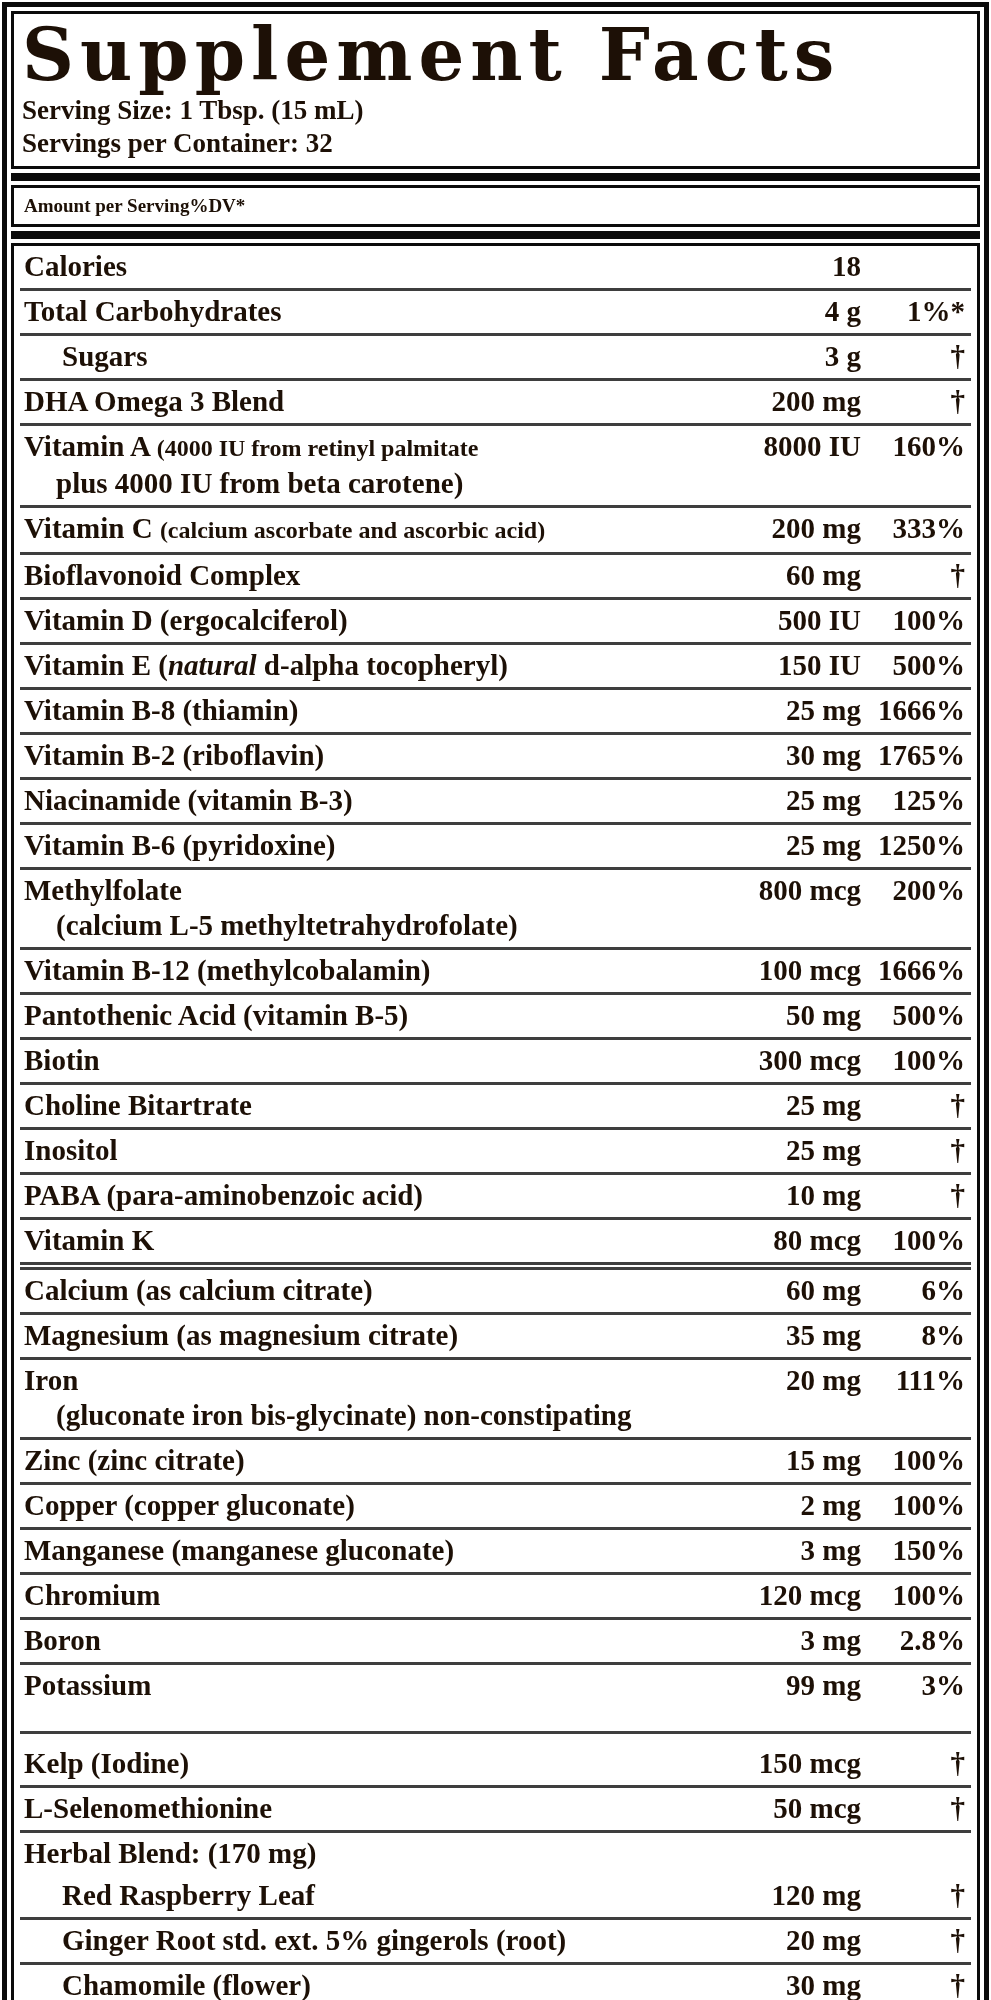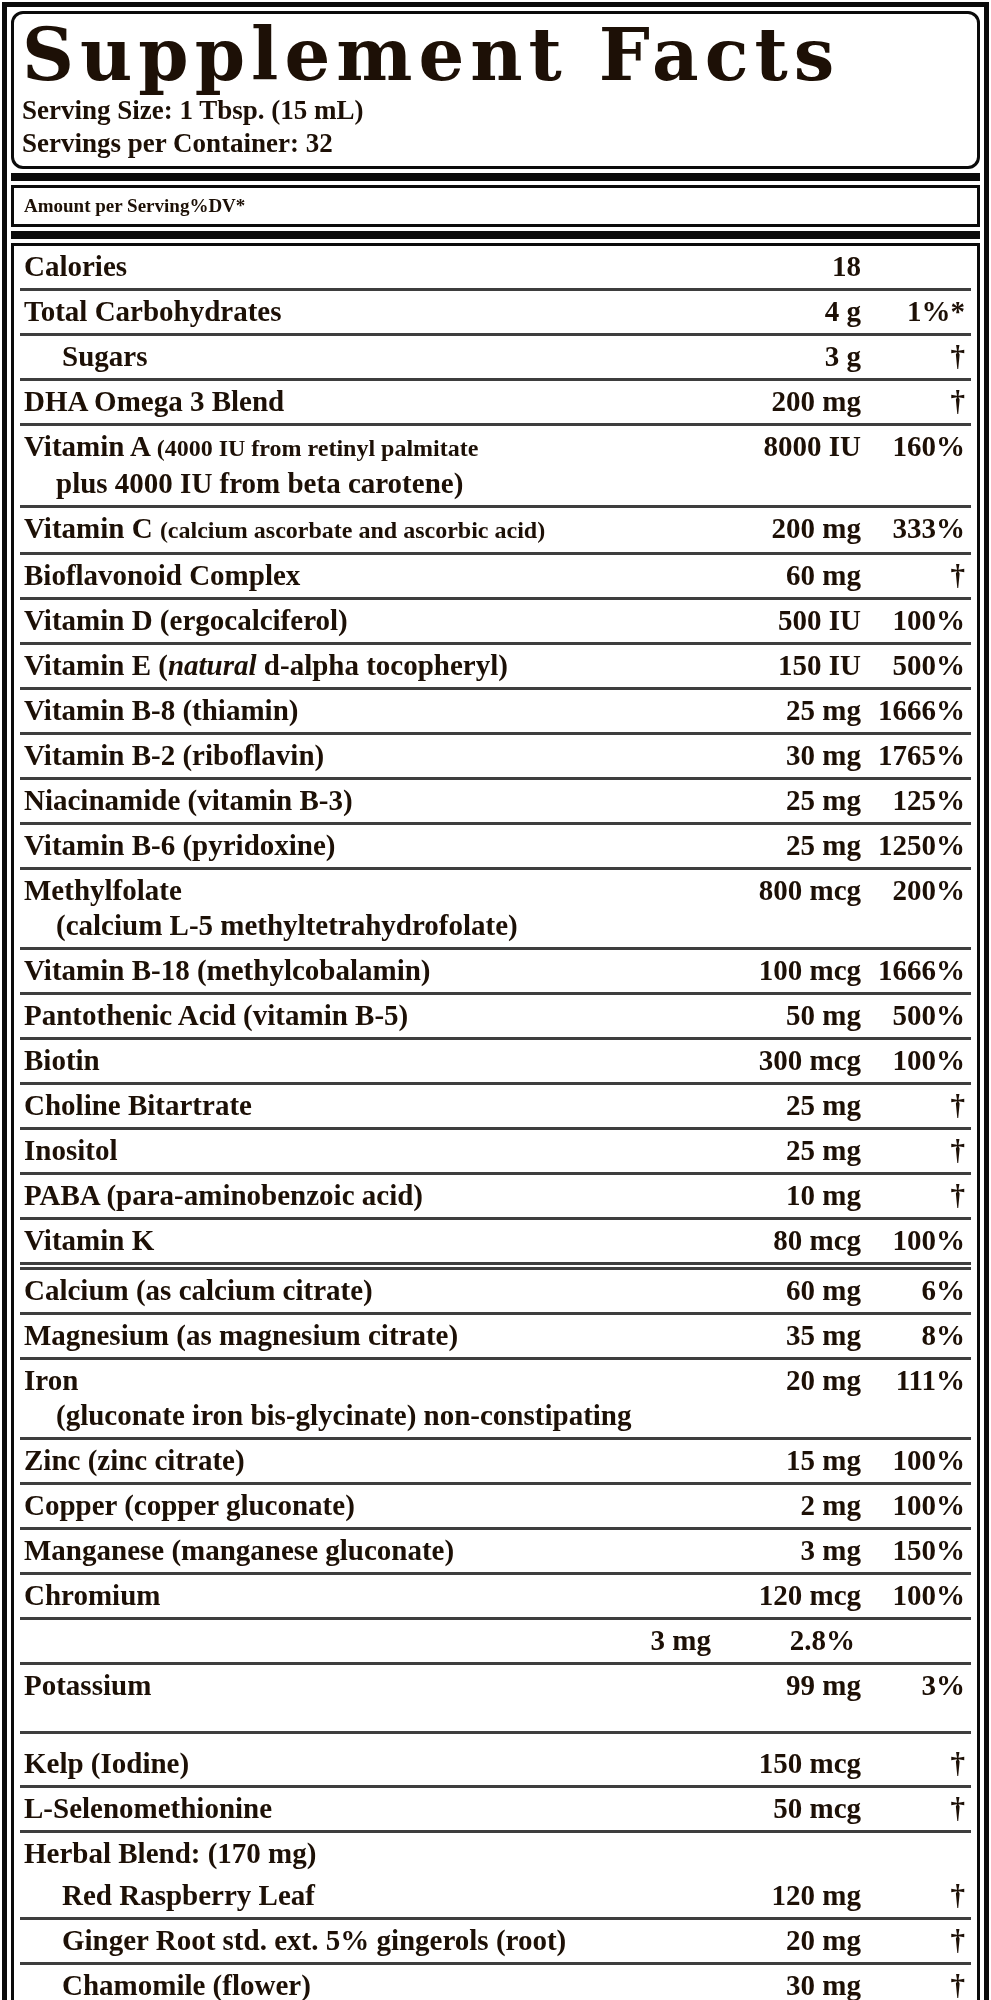--- a/index.html
+++ b/index.html
@@ -11,21 +11,21 @@
   html,body{margin:0;padding:0;background:var(--paper);}
   body{width:991px;font-family:"Liberation Serif","DejaVu Serif",serif;color:var(--text);}
   .label{
     width:969px;margin:2px auto;
     border:5px solid var(--border);
     padding:4px;background:var(--paper);
   }
   .box{border:3px solid var(--border);background:var(--paper);}
   .band{height:8px;background:var(--border);margin:4px 0;}
   
-  .header-box{padding:2px 8px 6px 8px;border-radius:12px;}
+  .header-box{padding:2px 8px 6px 8px;}
   .title{
     font-family:"DejaVu Serif","Liberation Serif",serif;
     font-size:72px;font-weight:800;letter-spacing:6px;
     line-height:1.08;white-space:nowrap;
   }
   .serving-line{font-size:27px;font-weight:700;line-height:33px;}
   
   .colhead-box{
     display:flex;justify-content:flex-start;align-items:center;
     padding:7px 118px 7px 10px;
@@ -138,21 +138,21 @@
         <span class="amt">25 mg</span>
         <span class="dv">1250%</span>
       </div>
       <div class="row sep-single">
         <span class="name"><span>Methylfolate</span></span>
         <span class="amt">800 mcg</span>
         <span class="dv">200%</span>
         <span class="line2">(calcium L-5 methyltetrahydrofolate)</span>
       </div>
       <div class="row sep-single">
-        <span class="name"><span>Vitamin B-18 (methylcobalamin)</span></span>
+        <span class="name"><span>Vitamin B-12 (methylcobalamin)</span></span>
         <span class="amt">100 mcg</span>
         <span class="dv">1666%</span>
       </div>
       <div class="row sep-single">
         <span class="name"><span>Pantothenic Acid (vitamin B-5)</span></span>
         <span class="amt">50 mg</span>
         <span class="dv">500%</span>
       </div>
       <div class="row sep-single">
         <span class="name"><span>Biotin</span></span>
@@ -209,20 +209,21 @@
         <span class="name"><span>Manganese (manganese gluconate)</span></span>
         <span class="amt">3 mg</span>
         <span class="dv">150%</span>
       </div>
       <div class="row sep-single">
         <span class="name"><span>Chromium</span></span>
         <span class="amt">120 mcg</span>
         <span class="dv">100%</span>
       </div>
       <div class="row sep-single">
+        <span class="name"><span>Boron</span></span>
         <span class="amt">3 mg</span>
         <span class="dv">2.8%</span>
       </div>
       <div class="row sep-single">
         <span class="name"><span>Potassium</span></span>
         <span class="amt">99 mg</span>
         <span class="dv">3%</span>
       </div>
       <div class="row sep-gap">
         <span class="name"><span>Kelp (Iodine)</span></span>

